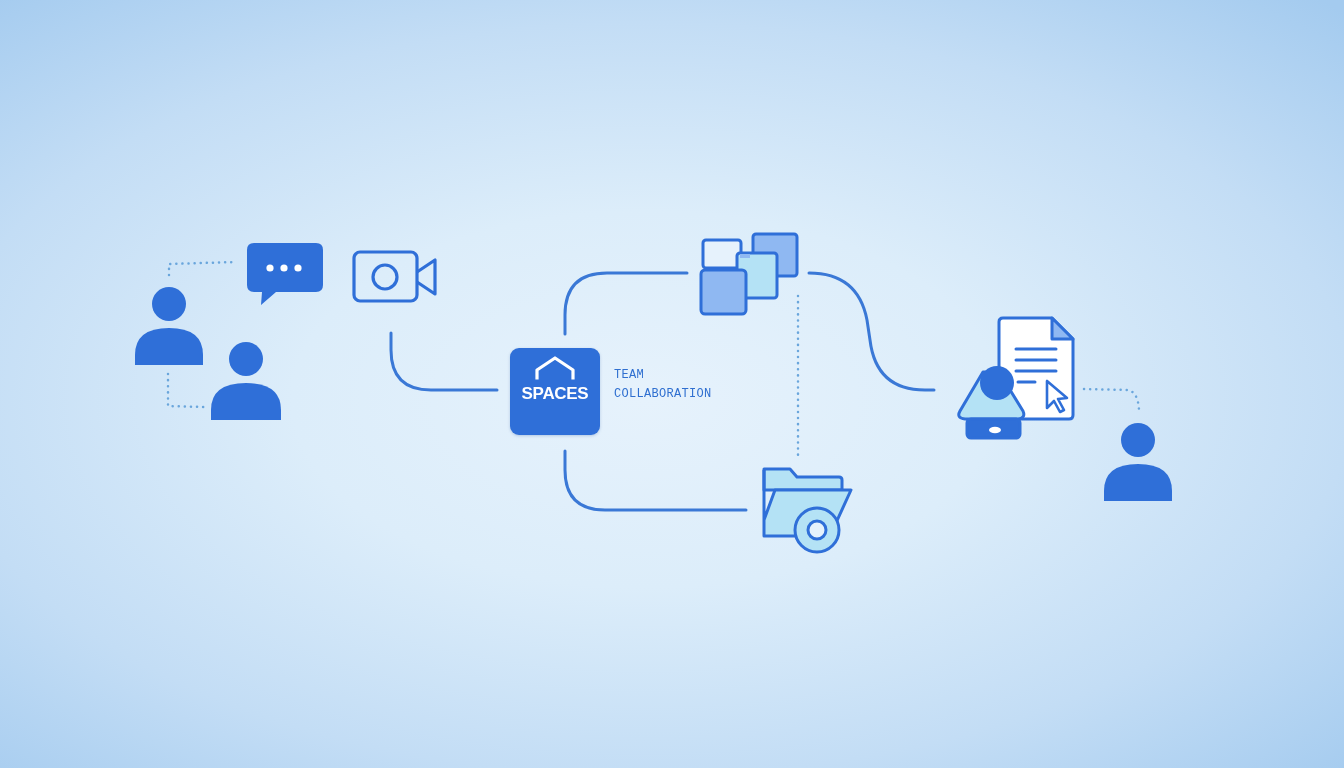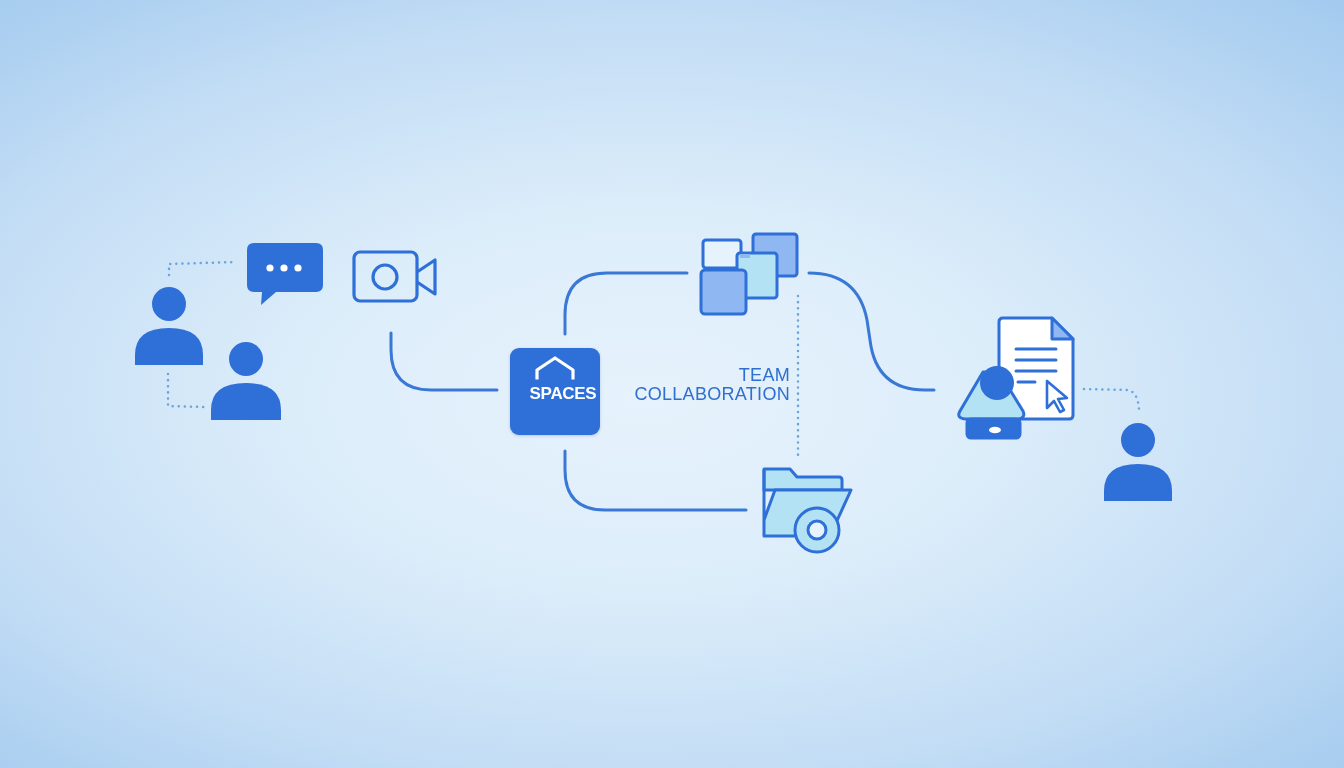--- a/index.html
+++ b/index.html
@@ -3,29 +3,29 @@
 <meta charset="utf-8">
 <style>
   html, body { margin:0; padding:0; }
   body {
     width:1344px; height:768px; overflow:hidden; position:relative;
     background: radial-gradient(ellipse 75% 70% at 48% 52%, #e6f2fc 0%, #dcedfa 35%, #c3ddf5 70%, #a4cbef 100%);
     font-family: "Liberation Sans", sans-serif;
   }
   .layer { position:absolute; left:0; top:0; width:1344px; height:768px; }
   .text-label {
-    position:absolute; color:#2f6fd0; font-family:Liberation Sans, sans-serif;
-    font-size:18px; letter-spacing:0.3px; text-align:right; line-height:19px;
+    position:absolute; color:#2f6fd0; font-family:Liberation Mono, monospace;
+    font-size:12px; letter-spacing:0.3px; text-align:left; line-height:19px;
   }
   .spaces-box {
     position:absolute; left:510px; top:348px; width:90px; height:87px;
     background:#2f6fd8; border-radius:9px; box-shadow:0 1px 3px rgba(30,80,160,0.25);
   }
   .spaces-text {
-    position:absolute; left:0; top:36px; width:106px; text-align:center;
+    position:absolute; left:0; top:36px; width:90px; text-align:center;
     color:#ffffff; font-family:"Liberation Sans", sans-serif; font-size:17px; font-weight:bold; letter-spacing:-0.3px;
   }
 </style>
 </head>
 <body>
 
 <svg class="layer" viewBox="0 0 1344 768" xmlns="http://www.w3.org/2000/svg">
   <g fill="none" stroke="#3a78d6" stroke-width="3" stroke-linecap="round">
 
     <path d="M391 333 L391 350 Q391 390 431 390 L497 390"></path>

